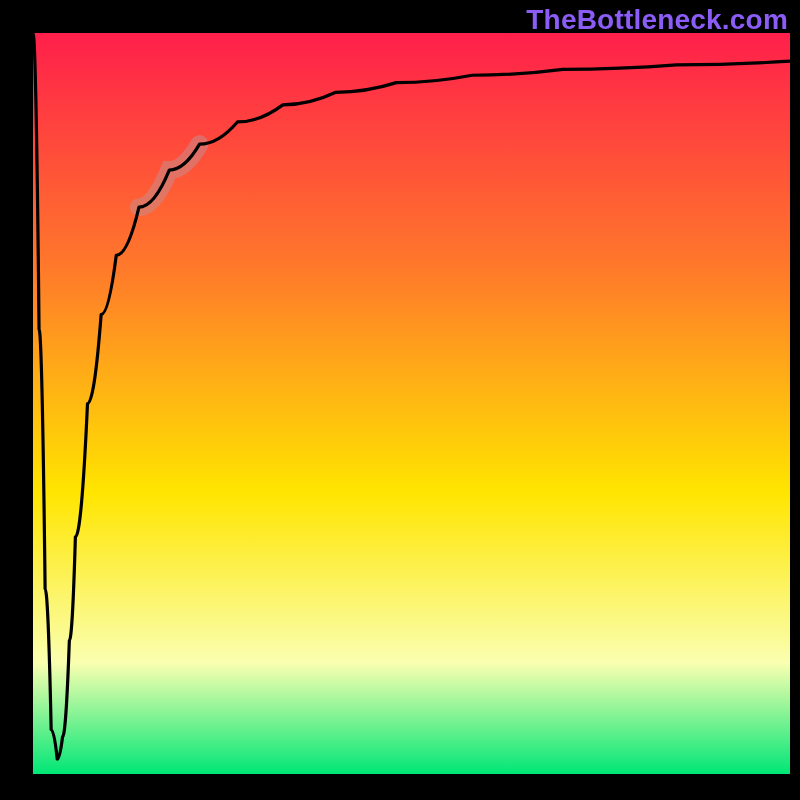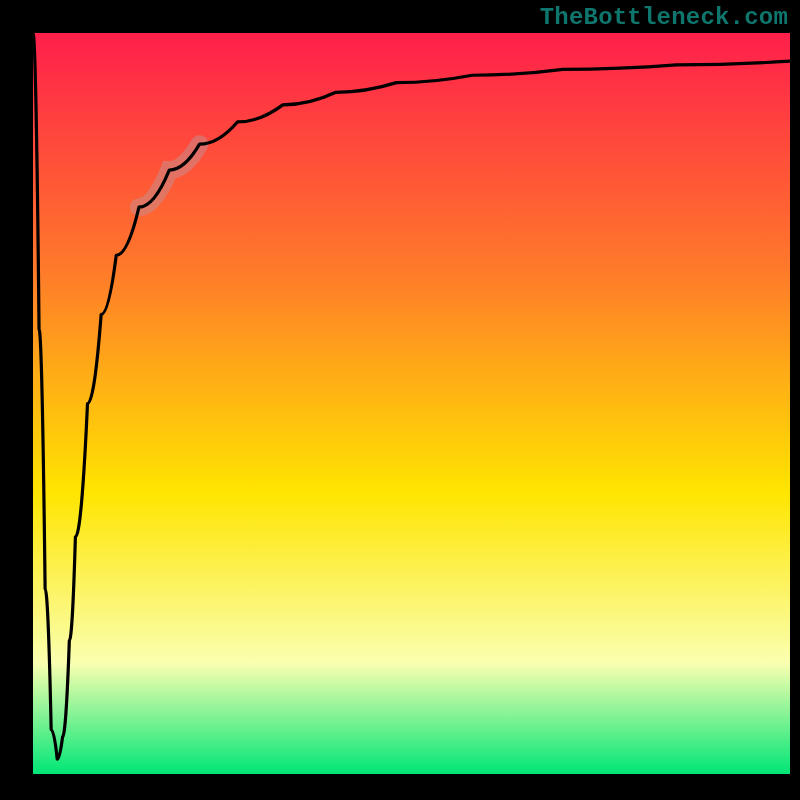--- a/index.html
+++ b/index.html
@@ -13,24 +13,24 @@
   .chart-container {
     position: relative;
     width: 800px;
     height: 800px;
     background: #000;
   }
   .attribution {
     position: absolute;
     top: 4px;
     right: 12px;
-    font-family: Liberation Mono, monospace;
-    font-size: 24px;
+    font-family: Liberation Sans, sans-serif;
+    font-size: 28px;
     font-weight: 600;
-    color: #0f766e;
+    color: #8b5cf6;
     letter-spacing: 0.2px;
   }
   svg.plot {
     position: absolute;
     top: 0;
     left: 0;
   }
 </style>
 </head>
 <body>

